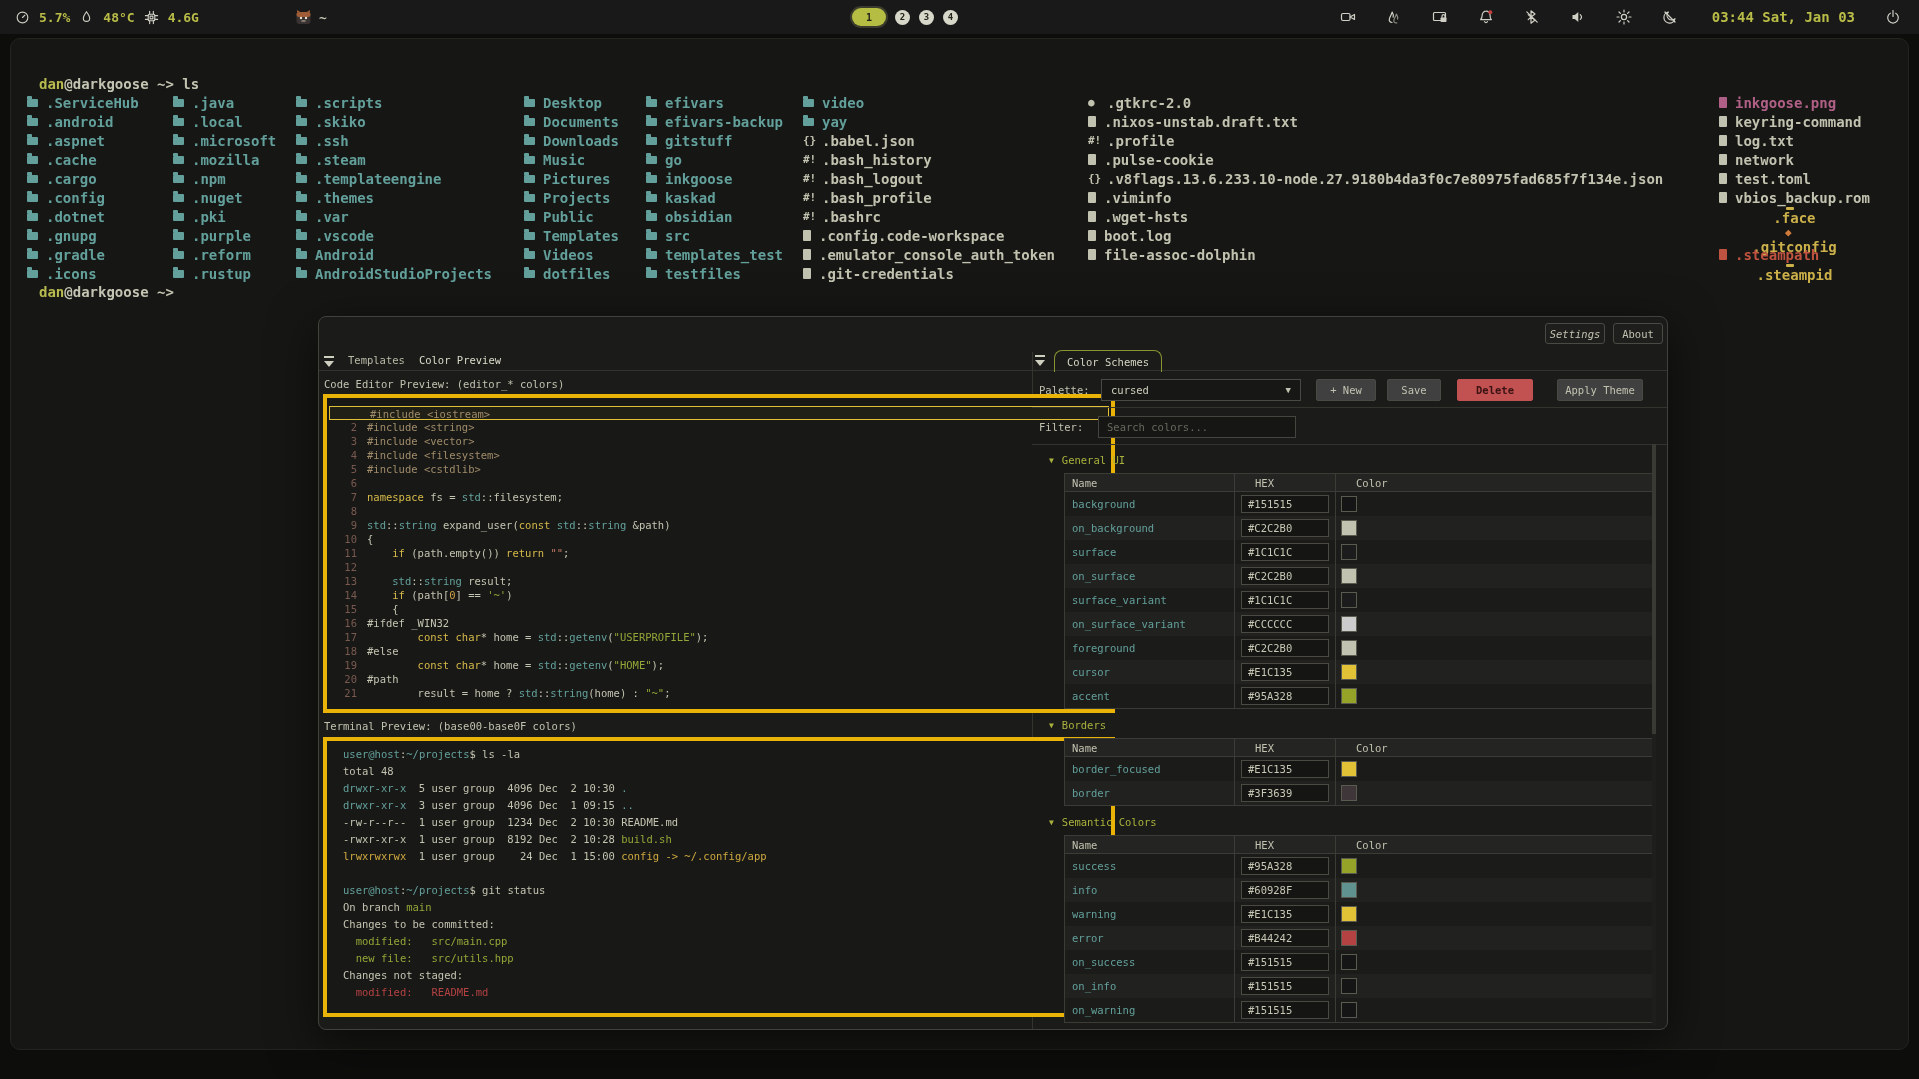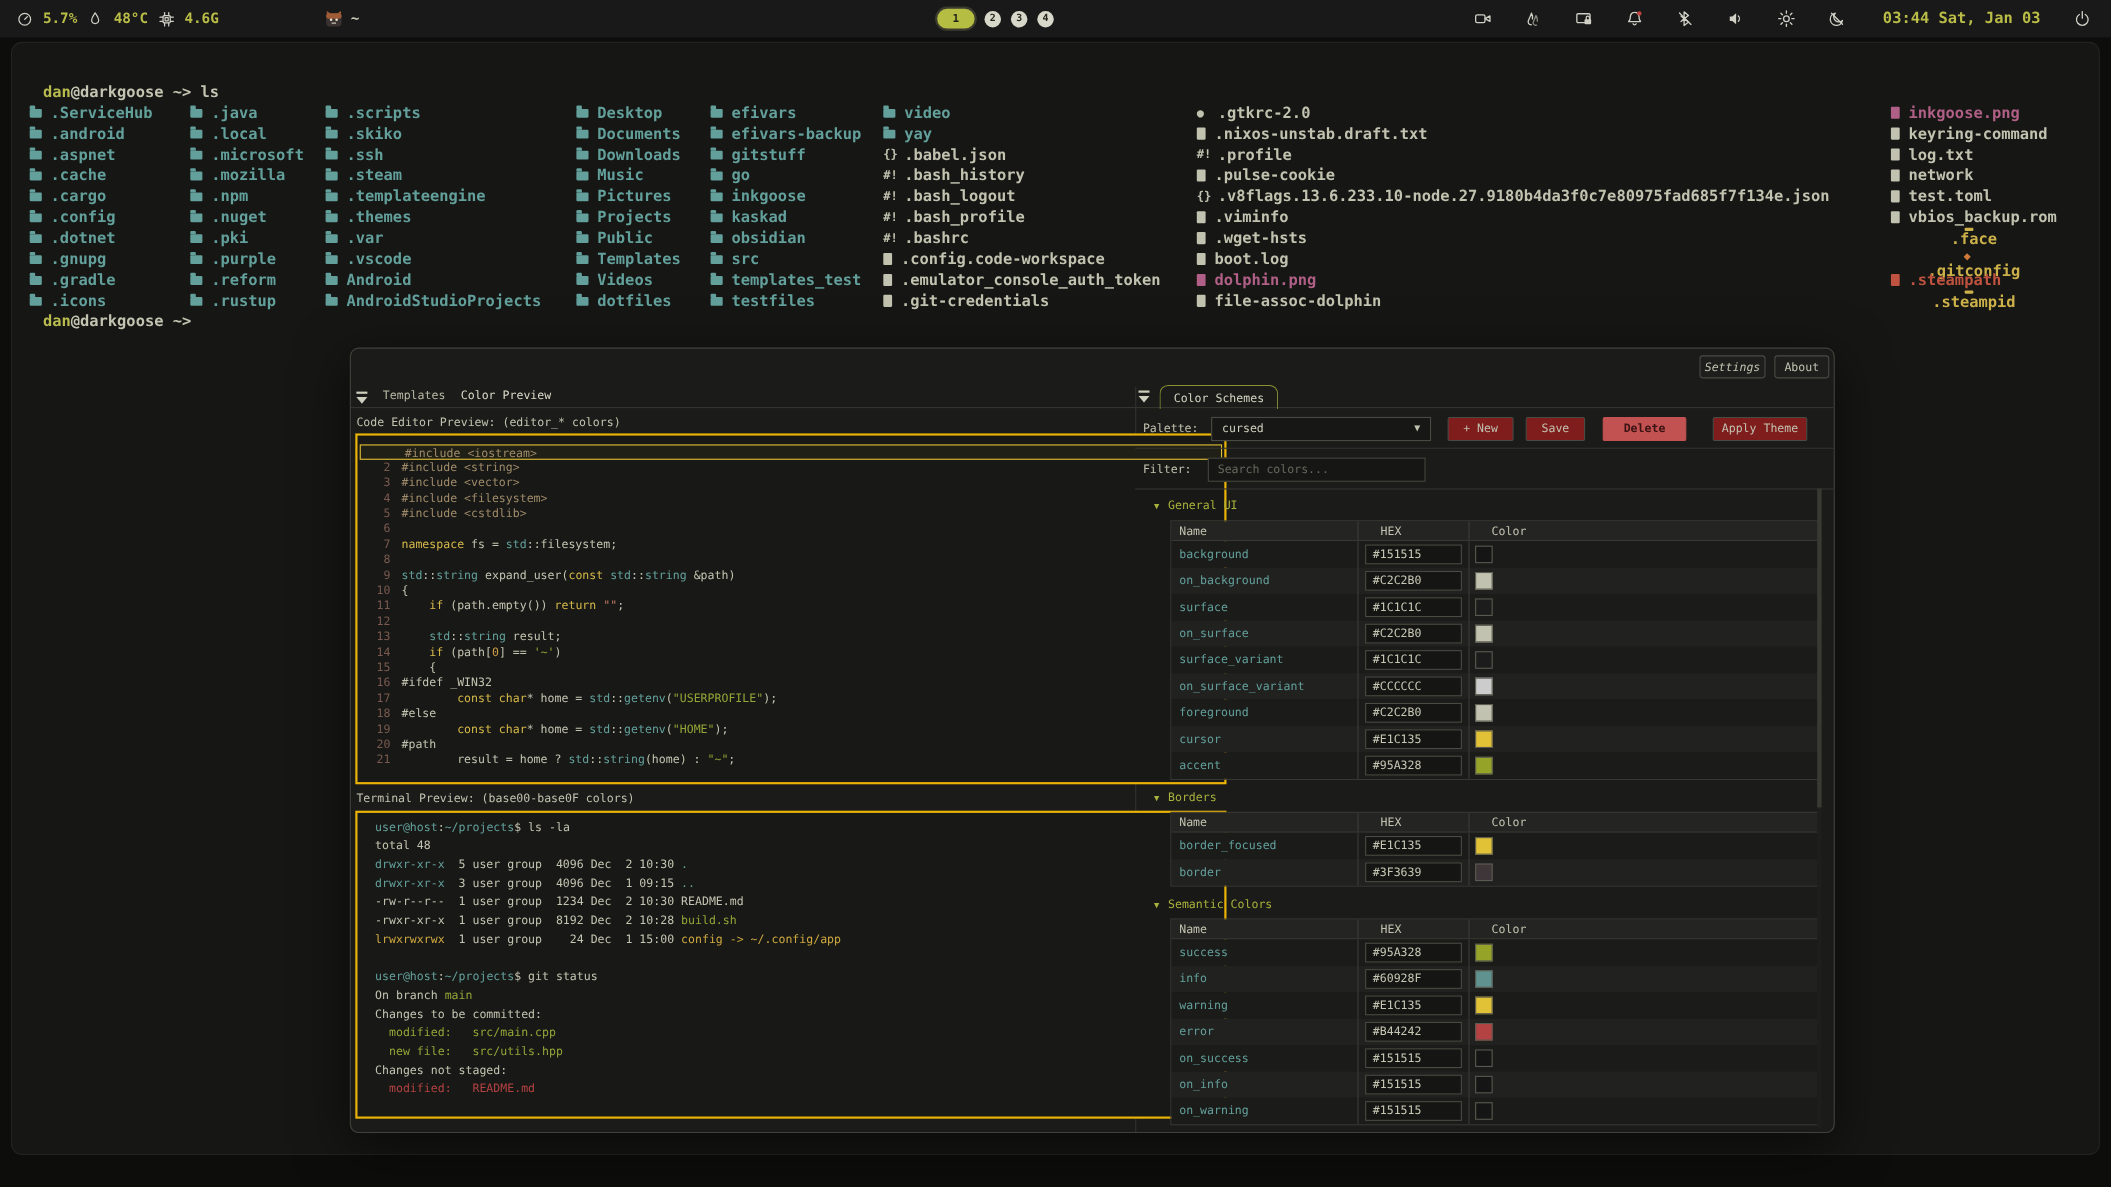--- a/index.html
+++ b/index.html
@@ -60,35 +60,35 @@
   .tab.active { color:#dcdccb; }
   #left-tabs { position:absolute; left:5px; top:37px; display:flex; align-items:center; gap:14px; }
   #cs-tab { position:absolute; left:735px; top:33px; height:22px; padding:0 12px;
     border:1px solid #8a9332; border-bottom:none; border-radius:8px 8px 0 0;
     display:flex; align-items:center; font-size:10.5px; color:#d5d5c3; }
   #cs-collapse { position:absolute; left:716px; top:38px; }
   #vsep { position:absolute; left:713px; top:35px; bottom:0; width:1px; background:#34342f; }
 
   .pane-label { position:absolute; font-size:10.5px; color:#c2c2b0; white-space:pre; }
 
-  .preview-box { position:absolute; left:4px; width:792px; background:#181816; border:2px solid #eab308; }
+  .preview-box { position:absolute; left:4px; width:792px; background:#181816; border:4px solid #eab308; }
   #code-box { top:77px; height:319px; padding-top:8px; overflow:hidden; }
   .code-line { height:14px; line-height:14px; display:flex; white-space:pre; font-size:10.5px; }
   .code-line .ln { width:30px; text-align:right; margin-right:10px; color:#7a5a50; flex:none; }
   .code-line.current { border:1px solid #e1c135; background:rgba(225,193,53,.05); margin:0 2px; height:14px; }
   #term-box { top:420px; height:280px; padding-top:5px; overflow:hidden; }
   .tp-line { height:17px; line-height:17px; white-space:pre; font-size:10.5px; padding-left:16px; }
 
   
   .rp-label { position:absolute; font-size:10.5px; color:#c2c2b0; }
   #palette-dd { position:absolute; left:782px; top:62px; width:200px; height:22px;
     border:1px solid #4a4a44; background:#171715; font-size:10.5px; color:#d0d0be;
     display:flex; align-items:center; padding:0 9px; }
   #palette-dd .caret { margin-left:auto; font-size:9px; color:#c2c2b0; }
-  .rp-btn { position:absolute; top:62px; height:22px; border:1px solid #4a4a44; background:#7f1d1d;
+  .rp-btn { position:absolute; top:62px; height:22px; border:1px solid #4a4a44; background:#404040;
     color:#c2c2b0; font-size:10.5px; display:flex; align-items:center; justify-content:center; border-radius:2px; }
   #btn-delete { background:#c25252; border-color:#c25252; color:#3a1212; font-weight:bold; }
   .hline { position:absolute; left:713px; width:637px; height:1px; background:#34342f; }
   #filter-input { position:absolute; left:779px; top:99px; width:198px; height:22px;
     border:1px solid #45453f; background:#161614; color:#c8c8b6; font-size:10.5px;
     font-family:"DejaVu Sans Mono", monospace; padding:0 8px; outline:none; }
   #filter-input::placeholder { color:#68685f; }
 
   #sections { position:absolute; left:713px; top:127px; width:632px; bottom:0; overflow:hidden; }
   .sec-title { display:flex; align-items:center; gap:8px; margin:10px 0 7px 17px;
@@ -309,21 +309,20 @@
       </div>
       <div class="ls-col" style="left: 1077px;">
         <div class="ls-item c-b"><span class="fi fi-glyph">●</span><span class="ls-label">.gtkrc-2.0</span></div>
         <div class="ls-item c-b"><span class="fi fi-file"></span><span class="ls-label">.nixos-unstab.draft.txt</span></div>
         <div class="ls-item c-b"><span class="fi fi-glyph">#!</span><span class="ls-label">.profile</span></div>
         <div class="ls-item c-b"><span class="fi fi-file"></span><span class="ls-label">.pulse-cookie</span></div>
         <div class="ls-item c-b"><span class="fi fi-glyph">{}</span><span class="ls-label">.v8flags.13.6.233.10-node.27.9180b4da3f0c7e80975fad685f7f134e.json</span></div>
         <div class="ls-item c-b"><span class="fi fi-file"></span><span class="ls-label">.viminfo</span></div>
         <div class="ls-item c-b"><span class="fi fi-file"></span><span class="ls-label">.wget-hsts</span></div>
         <div class="ls-item c-b"><span class="fi fi-file"></span><span class="ls-label">boot.log</span></div>
-        <div class="ls-item c-p"><span class="fi fi-file"></span><span class="ls-label">dolphin.png</span></div>
         <div class="ls-item c-b"><span class="fi fi-file"></span><span class="ls-label">file-assoc-dolphin</span></div>
       </div>
       <div class="ls-col" style="left: 1708px;">
         <div class="ls-item c-p"><span class="fi fi-file"></span><span class="ls-label">inkgoose.png</span></div>
         <div class="ls-item c-b"><span class="fi fi-file"></span><span class="ls-label">keyring-command</span></div>
         <div class="ls-item c-b"><span class="fi fi-file"></span><span class="ls-label">log.txt</span></div>
         <div class="ls-item c-b"><span class="fi fi-file"></span><span class="ls-label">network</span></div>
         <div class="ls-item c-b"><span class="fi fi-file"></span><span class="ls-label">test.toml</span></div>
         <div class="ls-item c-b"><span class="fi fi-file"></span><span class="ls-label">vbios_backup.rom</span></div>
         <div class="ls-item c-y"><span class="fi fi-file"></span><span class="ls-label">.face</span></div>

